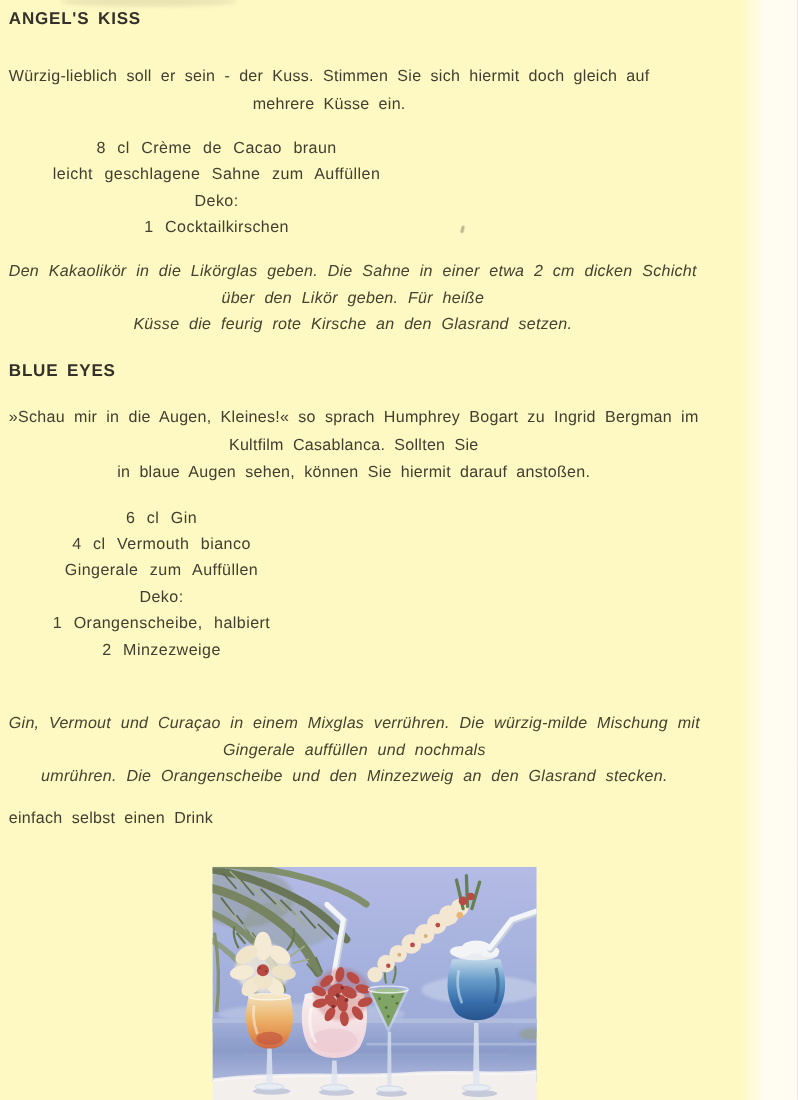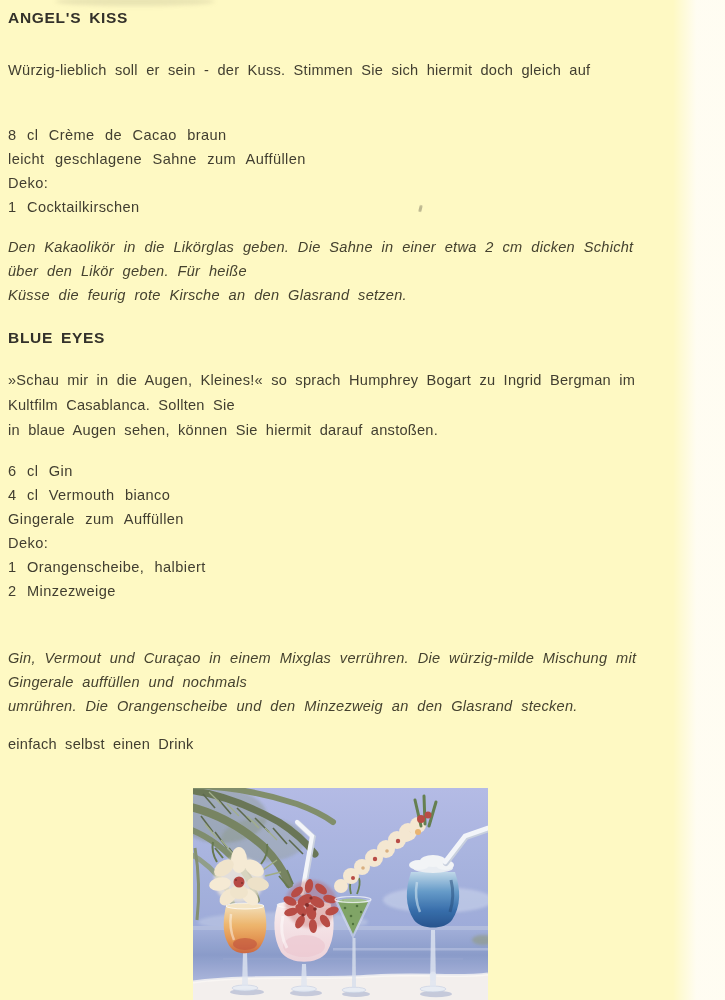--- a/index.html
+++ b/index.html
@@ -8,24 +8,24 @@
     background:#fef9c3; overflow:hidden;
     font-family:Liberation Sans, sans-serif;
     color:#413e30;
   }
   .h-title {
     position:absolute; left:8px; height:19px; line-height:19px;
     font-size:15.5px; font-weight:bold; letter-spacing:0.7px; word-spacing:3px;
     color:#33312a; white-space:nowrap;
   }
   .para { position:absolute; left:8px; }
-  .ln { white-space:nowrap; font-size:14.6px; letter-spacing:0.25px; word-spacing:4px; }
+  .ln { white-space:nowrap; font-size:14.6px; letter-spacing:0.25px; word-spacing:4px;text-align:center; }
   .lh24 .ln { height:24px; line-height:24px; }
   .lh25 .ln { height:25px; line-height:25px; }
-  .ingr .ln { word-spacing:6px; letter-spacing:0.4px; }
+  .ingr .ln { word-spacing:6px; letter-spacing:0.4px;margin-left:40px; }
   .ital .ln { font-style:italic; word-spacing:4.5px; color:#45422f; }
   .photo {
     position:absolute; left:193px; top:788px; width:295px; height:212px;
     overflow:hidden;
   }
   .photo svg { display:block; }
   
   .top-smudge {
     position:absolute; left:55px; top:-3px; width:160px; height:9px;
     background:rgba(150,143,115,0.20); border-radius:50%; filter:blur(2px);
@@ -44,20 +44,21 @@
 <body>
 
 <div class="page">
 
   <div class="top-smudge"></div>
 
   <div class="h-title" style="top:8px">ANGEL'S KISS</div>
 
   <div class="para lh25" style="top:58px">
     <div class="ln">Würzig-lieblich soll er sein - der Kuss. Stimmen Sie sich hiermit doch gleich auf</div>
+    <div class="ln">mehrere Küsse ein.</div>
   </div>
 
   <div class="para lh24 ingr" style="top:123px">
     <div class="ln">8 cl Crème de Cacao braun</div>
     <div class="ln">leicht geschlagene Sahne zum Auffüllen</div>
     <div class="ln">Deko:</div>
     <div class="ln">1 Cocktailkirschen</div>
   </div>
 
   <div class="tiny-mark"></div>

